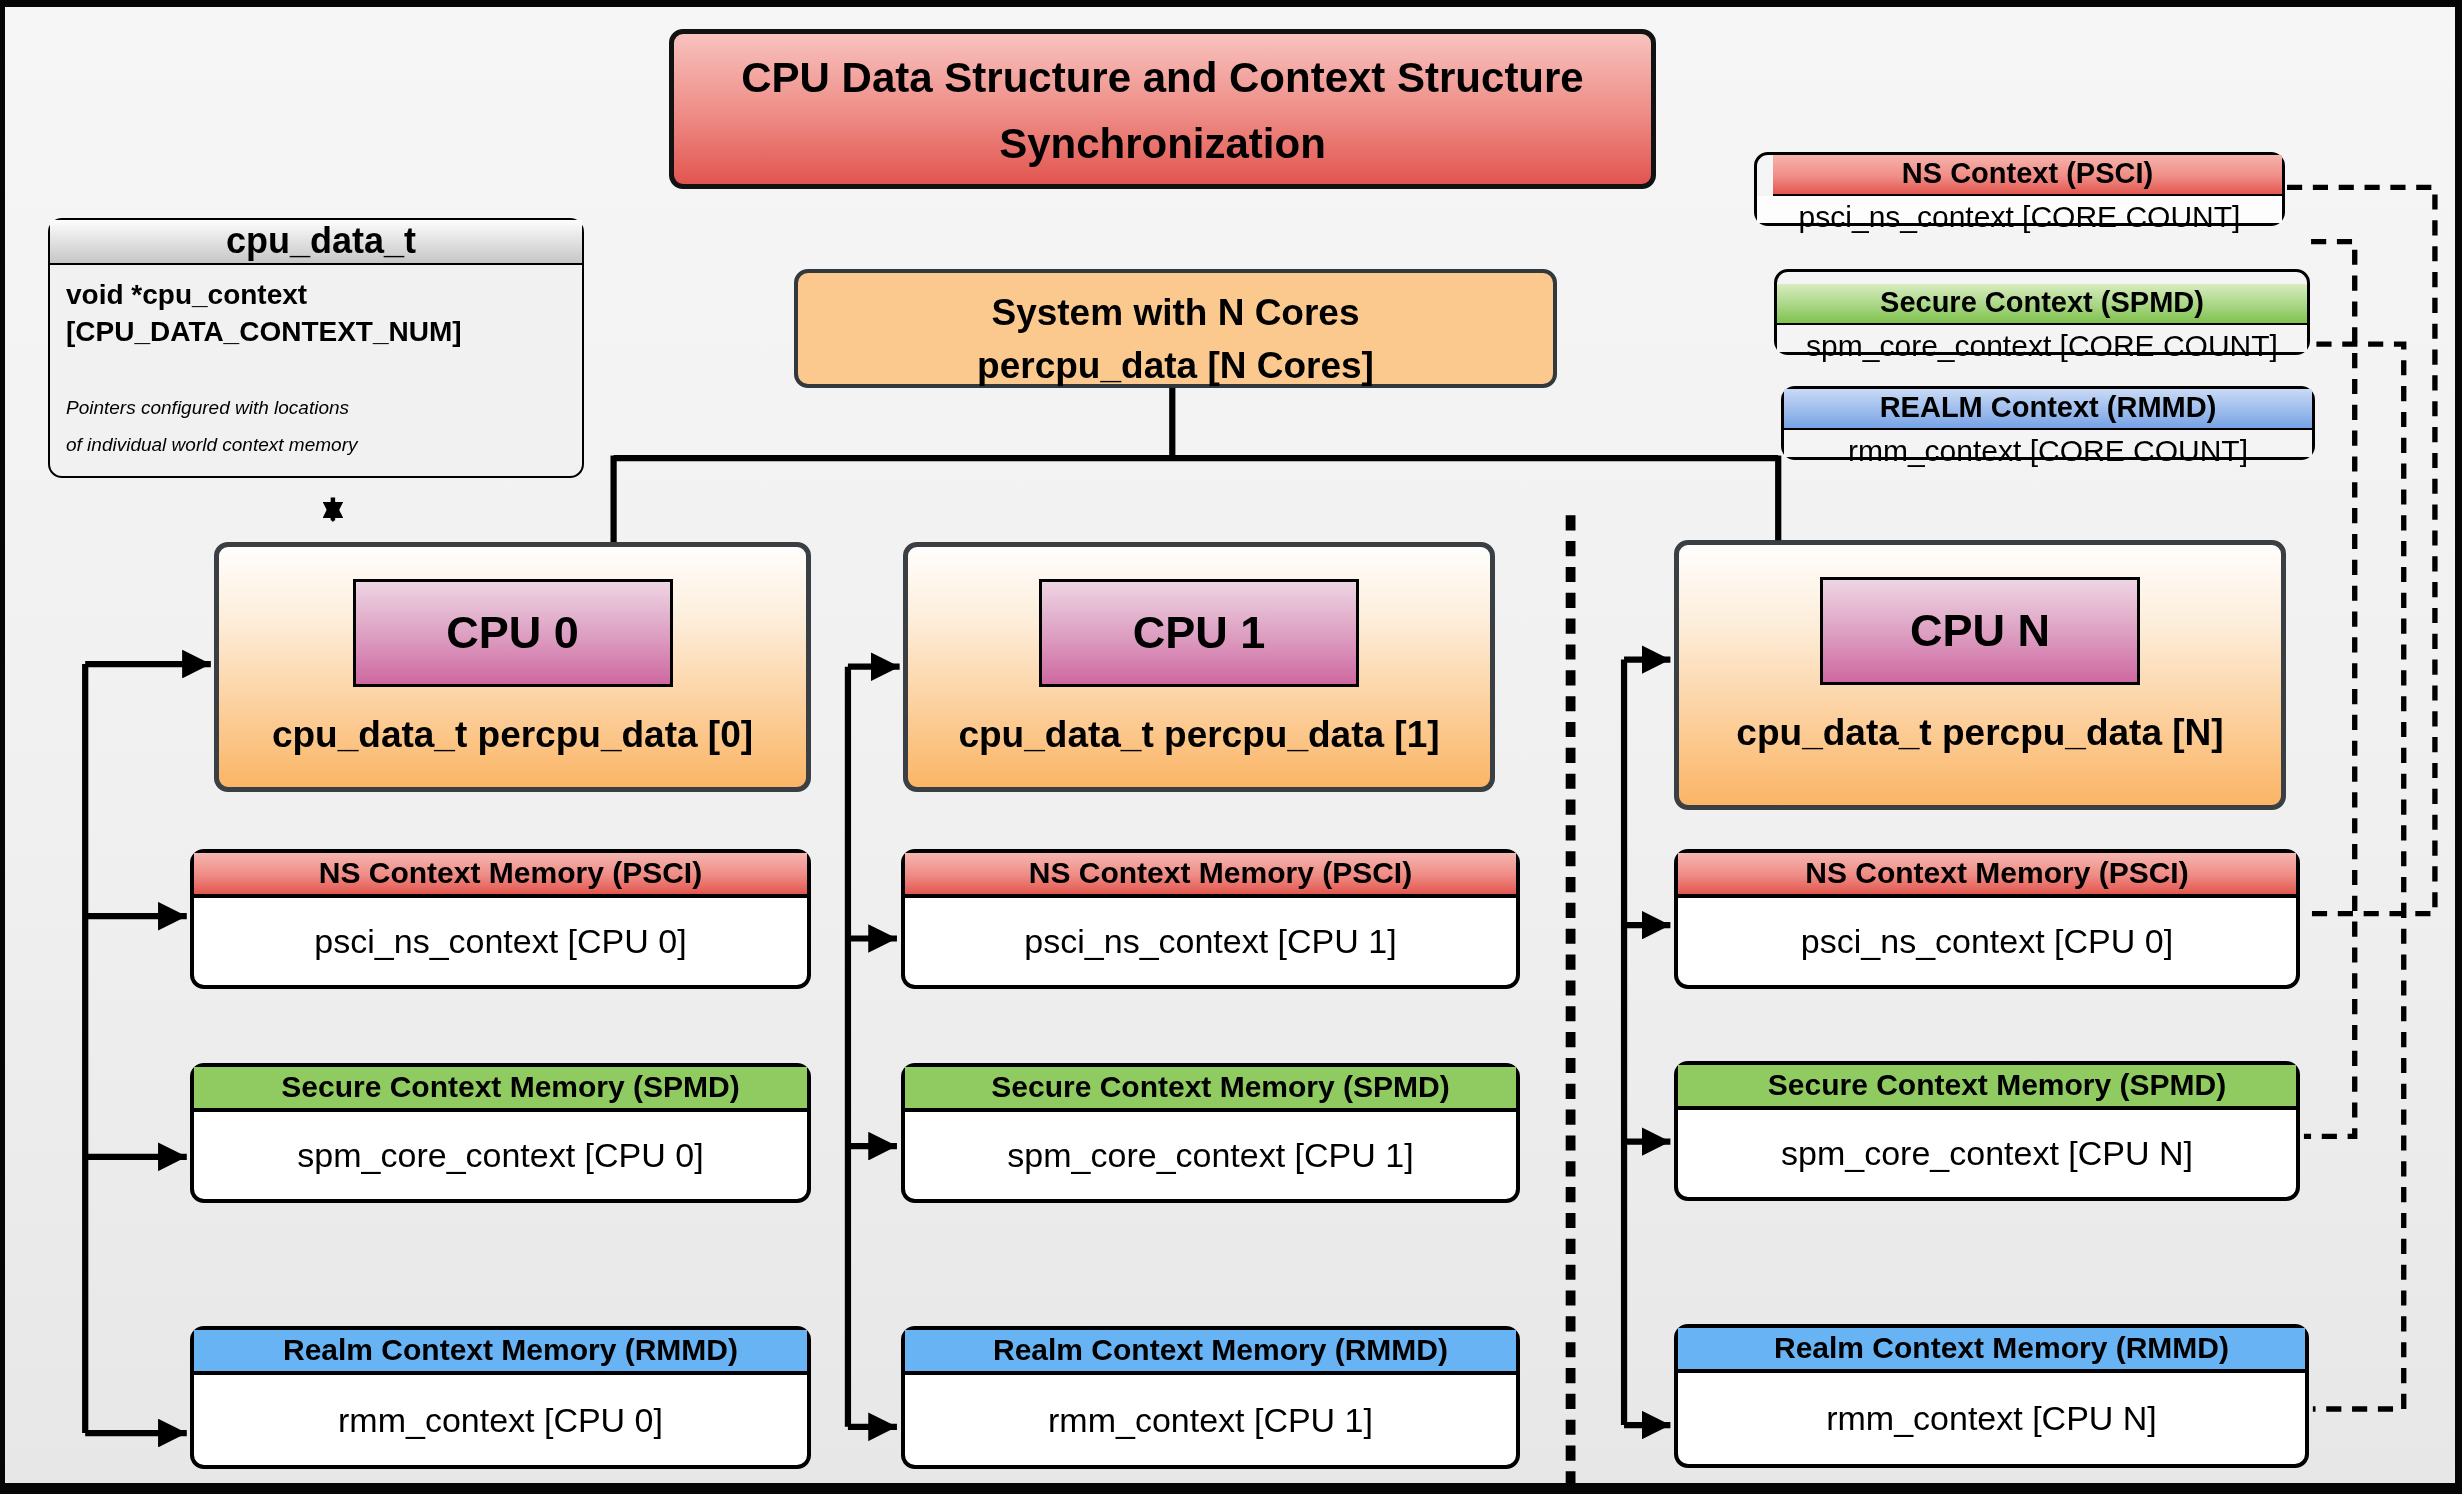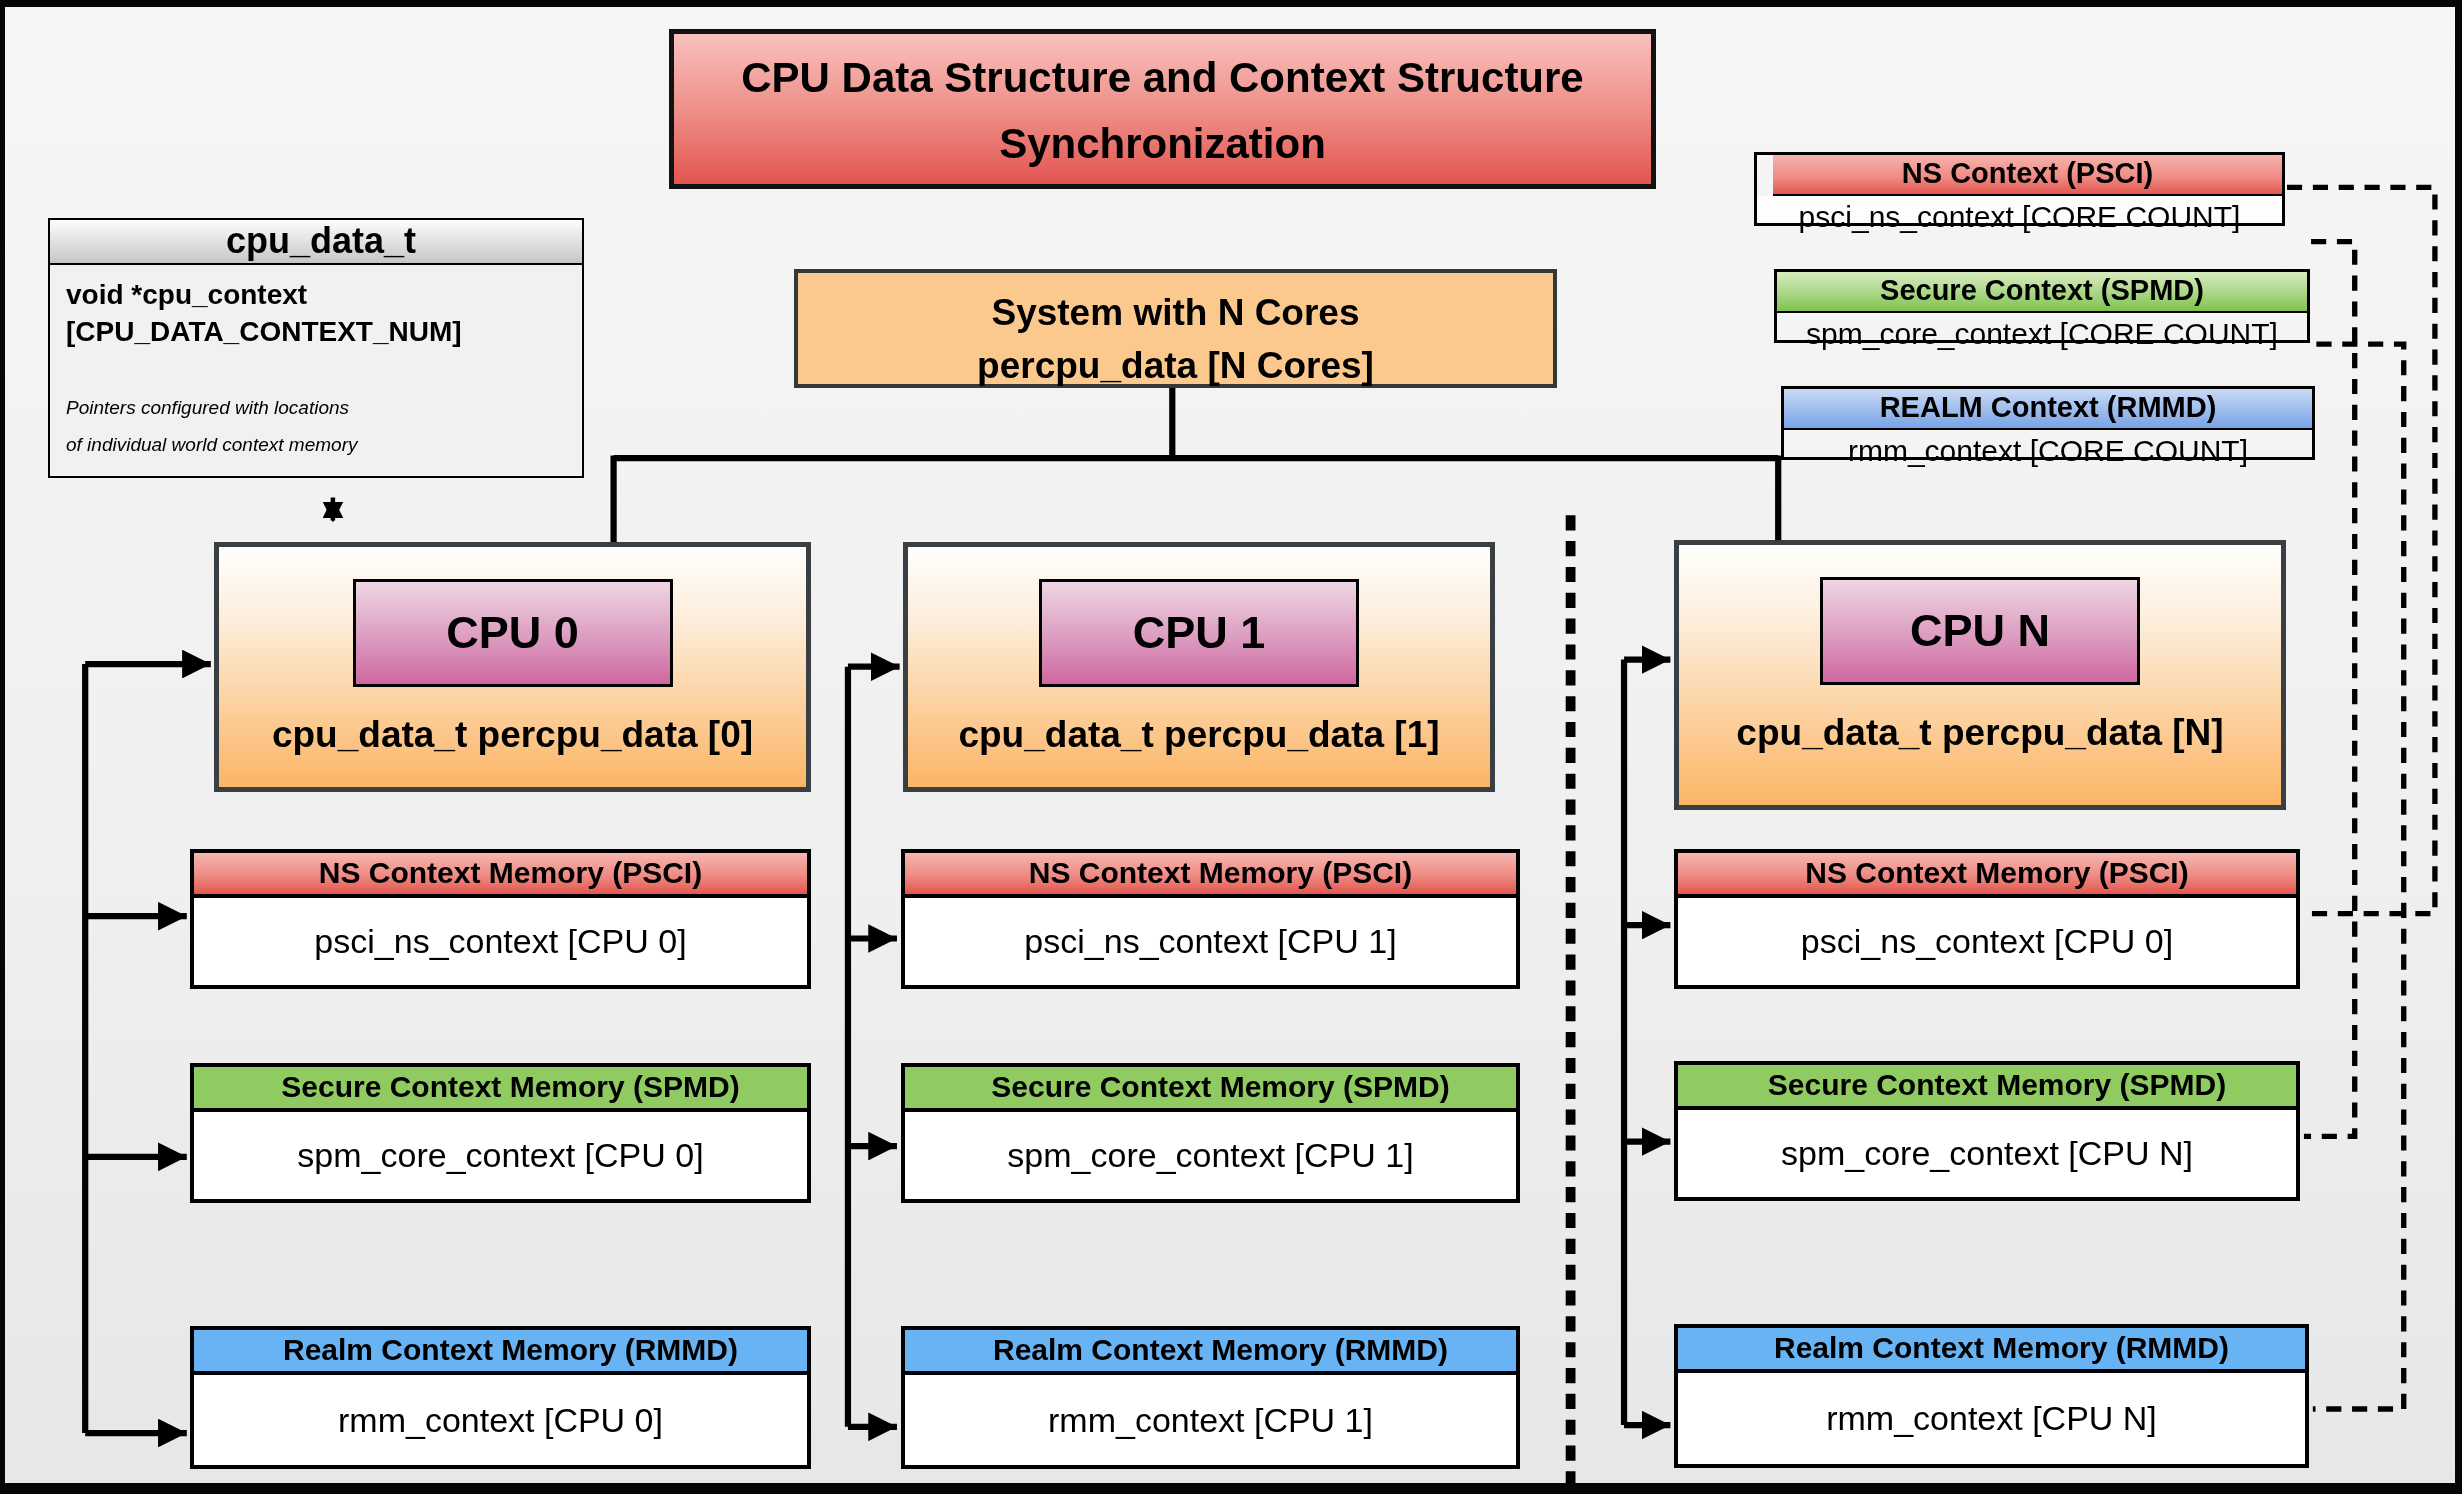--- a/index.html
+++ b/index.html
@@ -1,19 +1,19 @@
 <!DOCTYPE html>
 <html style="font-size:14.3px"><head>
 <meta charset="utf-8">
 <style>
   html,body{margin:0;padding:0;background:#d8d8d8;font-family:"Liberation Sans",sans-serif;color:#000;}
   .page{position:relative;width:2462px;height:1495px;box-sizing:border-box;
         border-style:solid;border-color:#060606;border-width:7.1px 7.1px 12.5px 5.3px;
         background:linear-gradient(180deg,#f6f6f6 0%,#f0f0f0 55%,#e7e7e7 100%);overflow:hidden;}
-  .abs{position:absolute;box-sizing:border-box;}
+  .abs{position:absolute;box-sizing:border-box;border-radius:14px;}
 
   
   .title-box{border:5.3px solid #121212;background:linear-gradient(180deg,#f8c2be 0%,#ee8a84 55%,#e25550 100%);
              text-align:center;font-weight:bold;font-size:42px;line-height:66px;padding-top:10.7px;}
 
   
   .struct-box{border:2.7px solid #000;background:#f1f1f1;}
   .struct-box .shd{height:43px;border-bottom:2.7px solid #000;background:linear-gradient(180deg,#fdfdfd,#c6c6c6);
                    text-align:center;font-weight:bold;font-size:36px;line-height:41px;padding-left:10px;}
   .struct-box .sbody{padding:10.7px 16px;}
@@ -22,21 +22,21 @@
 
   
   .system-box{border:4.5px solid #33383c;background:#fbc98e;text-align:center;
               font-weight:bold;font-size:37px;line-height:53px;padding-top:13px;}
 
   
   .legend-box{border:3.6px solid #000;}
   .legend-box .hd{height:39px;border-bottom:2.7px solid #000;text-align:center;font-weight:bold;font-size:29px;line-height:37px;}
   .legend-box .bd{height:27px;text-align:center;font-size:30px;line-height:41px;background:#f4f4f4;}
   .hd.l-ns{background:linear-gradient(180deg,#f6b3ad 0%,#ef8d86 55%,#e25750 100%);margin-left:16px;}
-  .hd.l-secure{background:linear-gradient(180deg,#d8ecbf 0%,#a8d685 55%,#7fc24c 100%);}
+  .hd.l-secure{background:linear-gradient(180deg,#d8ecbf 0%,#a8d685 55%,#7fc24c 100%);margin-top:12px;}
   .hd.l-realm{background:linear-gradient(180deg,#c9daf5 0%,#9dbcec 55%,#76a3e6 100%);}
   .bd.l-ns{background:#fdfdfd;}
 
   
   .cpu-box{border:5.3px solid #3a3f44;
            background:linear-gradient(180deg,#fffefd 0%,#fdeedb 30%,#fcc98f 75%,#fbb566 100%);}
   .cpu-label{width:314px;height:102px;margin:32px auto 0;border:3.6px solid #000;
              background:linear-gradient(180deg,#eed5e3 0%,#dc9cc0 55%,#ce68a0 100%);
              display:flex;align-items:center;justify-content:center;font-weight:bold;font-size:45px;}
   .cpu-data-label{margin-top:27px;text-align:center;font-weight:bold;font-size:37px;}

